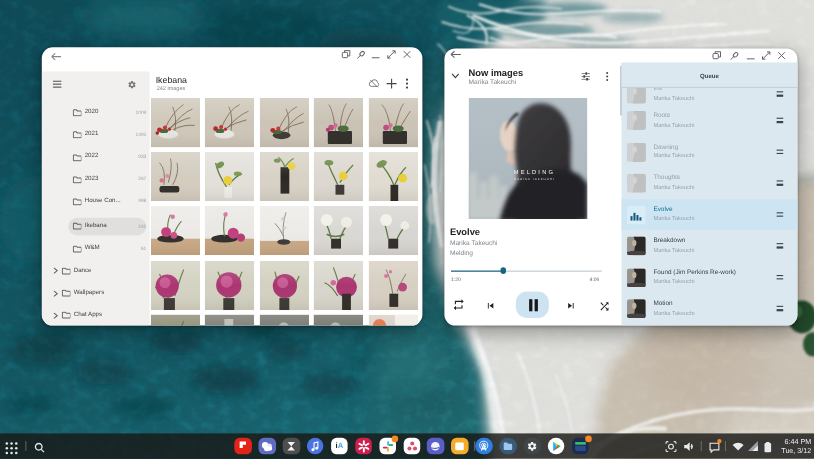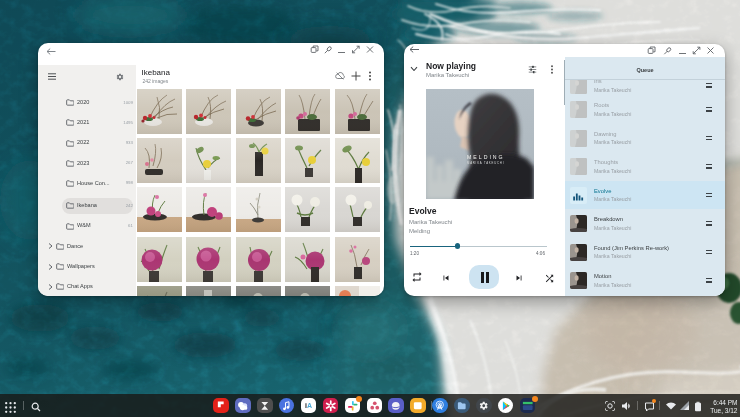--- a/index.html
+++ b/index.html
@@ -515,21 +515,21 @@
           <ellipse cx="23.7" cy="3.8" rx="2.3" ry="1.6" transform="rotate(-45 23.7 3.8)"></ellipse>
    <path d="M34,7.5 H41"></path>
    <path d="M48.2,7.8 L54.9,1.2 M48.2,7.8 h2.6 M48.2,7.8 v-2.6 M54.9,1.2 h-2.6 M54.9,1.2 v2.6"></path>
    <path d="M62.5,1.5 L68.5,7.5 M68.5,1.5 L62.5,7.5"></path>
   </g>
  </svg>
 
  <svg class="abs" style="left:6px;top:22px" width="8" height="6" viewBox="0 0 8 6">
         <path d="M1,1.2 L4,4.5 L7,1.2" stroke="#3c4043" stroke-width="1.1" fill="none"></path>
       </svg>
- <div class="abs" style="left:22px;top:17px;font-size:8.5px;font-weight:700;color:#202124;">Now playing</div>
+ <div class="abs" style="left:22px;top:17px;font-size:8.5px;font-weight:700;color:#202124;">Now images</div>
  <div class="abs" style="left:22px;top:28px;font-size:6px;color:#80868b;">Marika Takeuchi</div>
  <svg class="abs" style="left:124px;top:21px" width="9" height="9" viewBox="0 0 24 24">
         <g stroke="#3c4043" stroke-width="1.6" fill="none">
           <path d="M2,5 h9 M15.5,5 h6.5 M2,12 h4 M10.5,12 h11.5 M2,19 h11 M17.5,19 h4.5"></path>
         </g>
         <g fill="#3c4043">
           <rect x="11" y="2" width="4.5" height="6" rx="1"></rect>
           <rect x="6" y="9" width="4.5" height="6" rx="1"></rect>
           <rect x="13" y="16" width="4.5" height="6" rx="1"></rect>
         </g>

